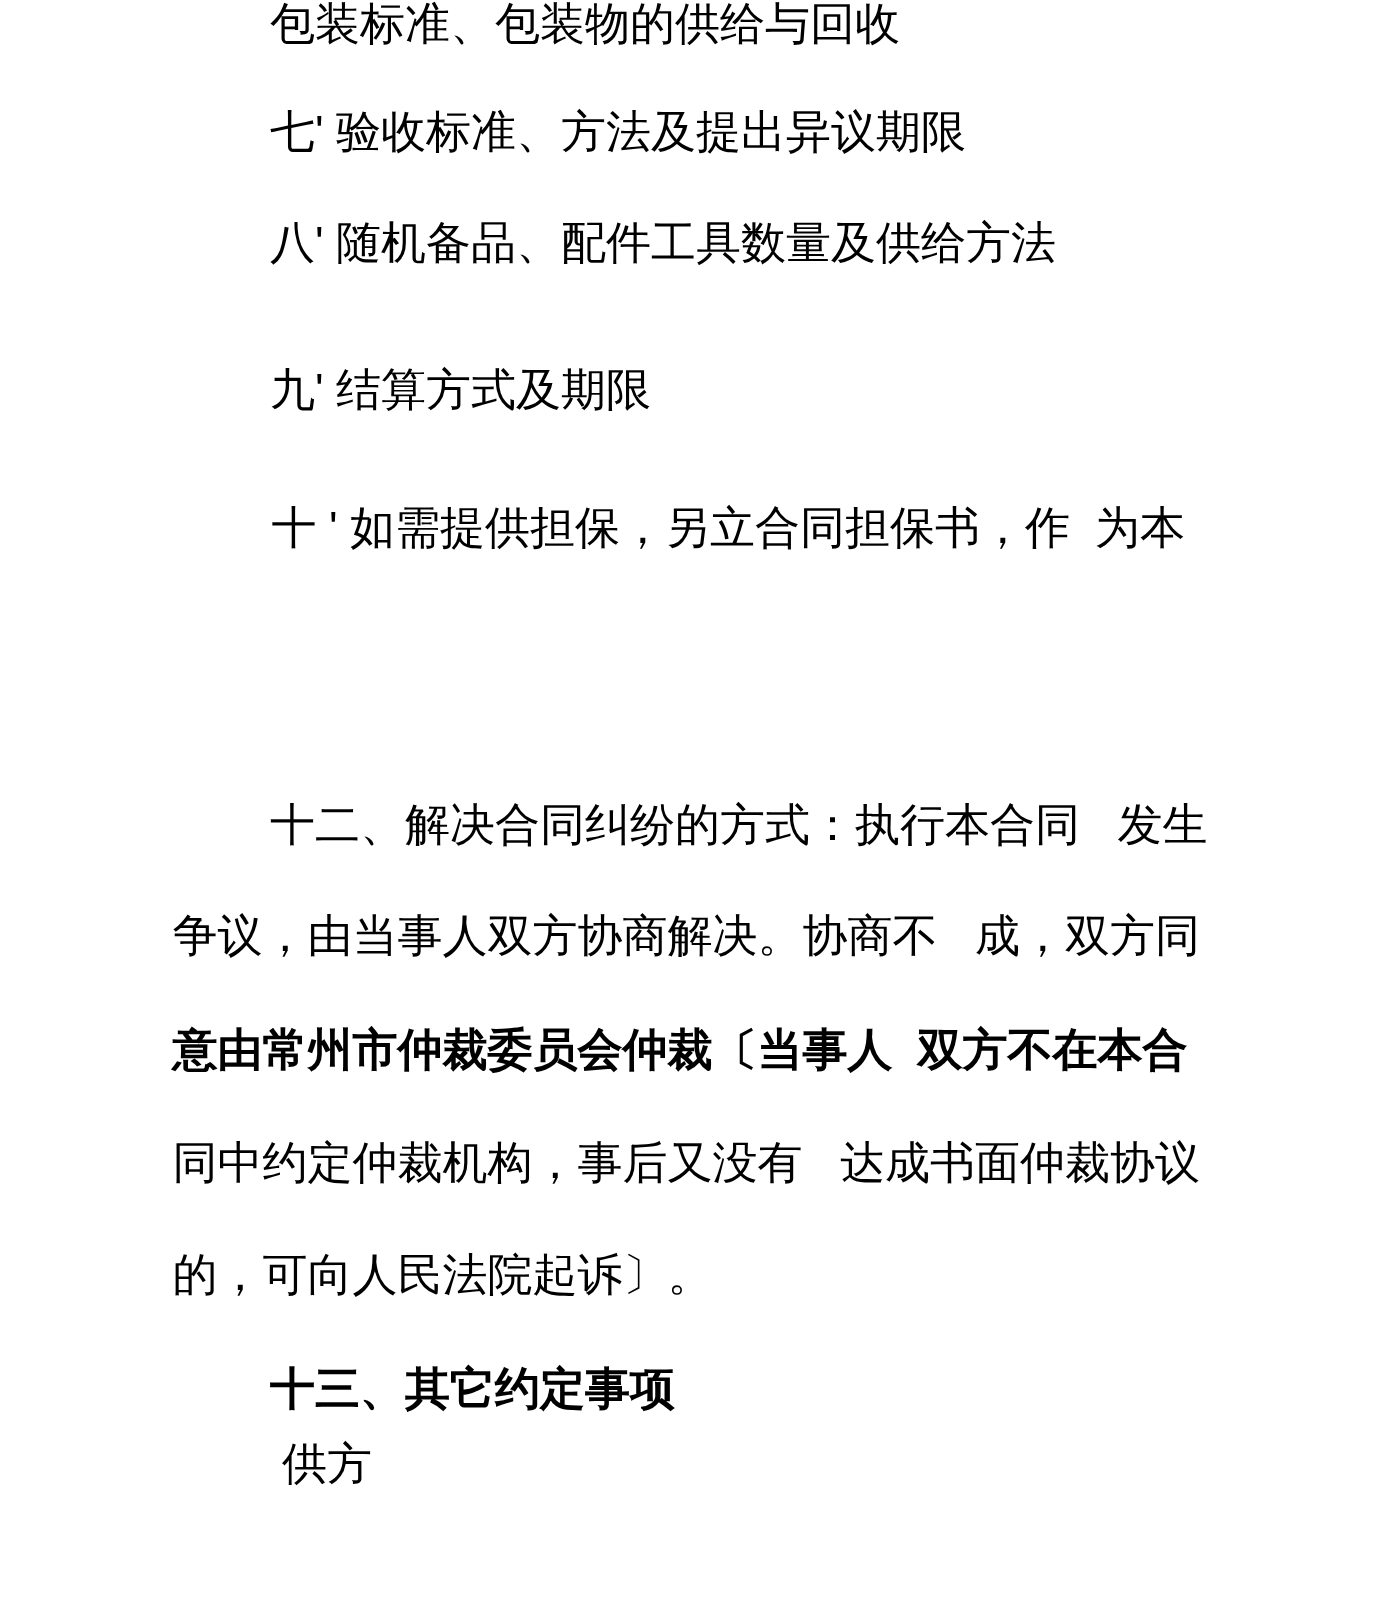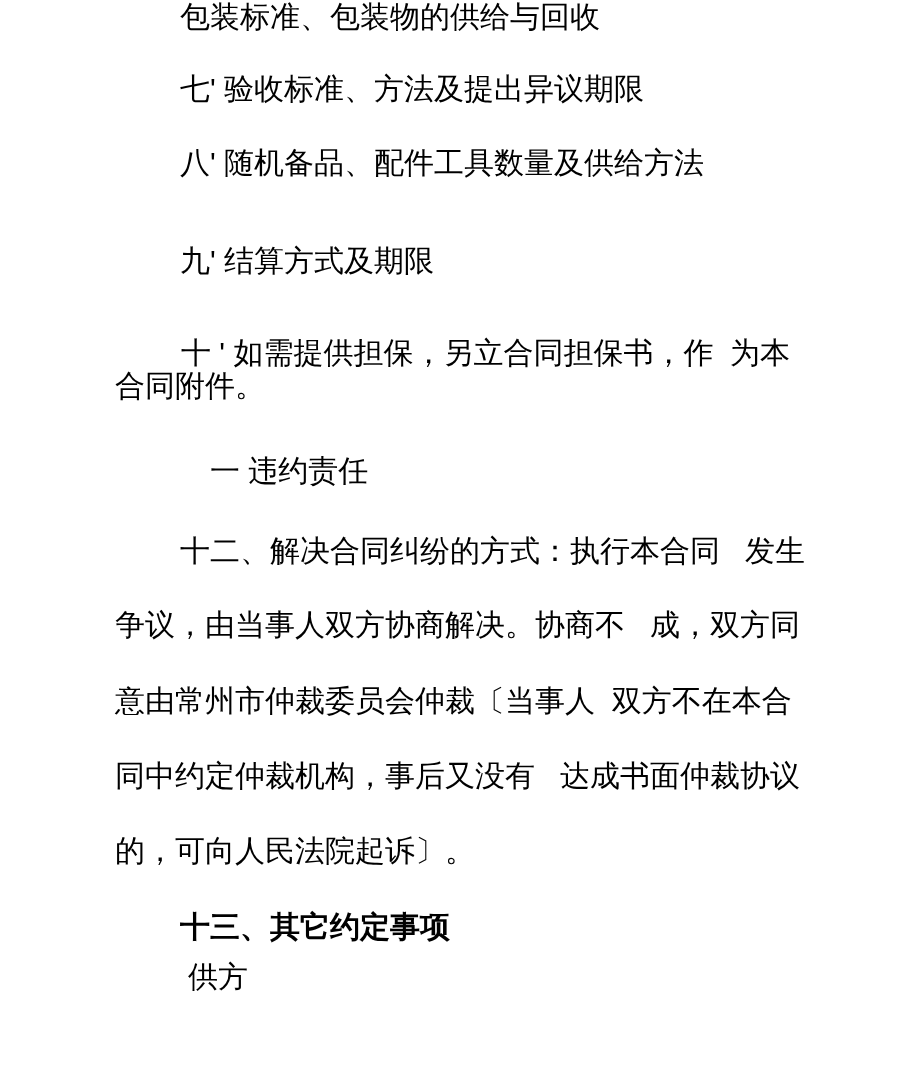--- a/index.html
+++ b/index.html
@@ -27,37 +27,35 @@
   
   .l0  { left: 180px; top: 0px;   }
   .l1  { left: 180px; top: 72px;  }
   .l2  { left: 180px; top: 146px; }
   .l3  { left: 180px; top: 220px; margin-top: 24px; }
   .l4  { left: 181px; top: 294px; margin-top: 42px; }
   .l5  { left: 115px; top: 369px; }
   .l6  { left: 210px; top: 454px; }
   .l7  { left: 180px; top: 534px; }
   .l8  { left: 115px; top: 608px; }
-  .l9  { left: 115px; top: 684px; }
+  .l9  { left: 115px; top: 684px; font-weight: bold; }
   .l10 { left: 115px; top: 759px; }
   .l11 { left: 115px; top: 834px; }
   .l12 { left: 180px; top: 910px; font-weight: bold; }
   .l13 { left: 188px; top: 960px; }
 </style>
 </head>
 <body>
 
 <div class="page">
   <div class="line l0">包装标准、包装物的供给与回收</div>
   <div class="line l1">七' 验收标准、方法及提出异议期限</div>
   <div class="line l2">八' 随机备品、配件工具数量及供给方法</div>
   <div class="line l3">九' 结算方式及期限</div>
   <div class="line l4">十 ' 如需提供担保，另立合同担保书，作  为本</div>
-  <div class="line l5">合同附件。</div>
-  <div class="line l6">一 违约责任</div>
   <div class="line l7">十二、解决合同纠纷的方式：执行本合同   发生</div>
   <div class="line l8">争议，由当事人双方协商解决。协商不   成，双方同</div>
   <div class="line l9">意由常州市仲裁委员会仲裁〔当事人  双方不在本合</div>
   <div class="line l10">同中约定仲裁机构，事后又没有   达成书面仲裁协议</div>
   <div class="line l11">的，可向人民法院起诉〕。</div>
   <div class="line l12">十三、其它约定事项</div>
   <div class="line l13">供方</div>
 </div>
 
 </body></html>

